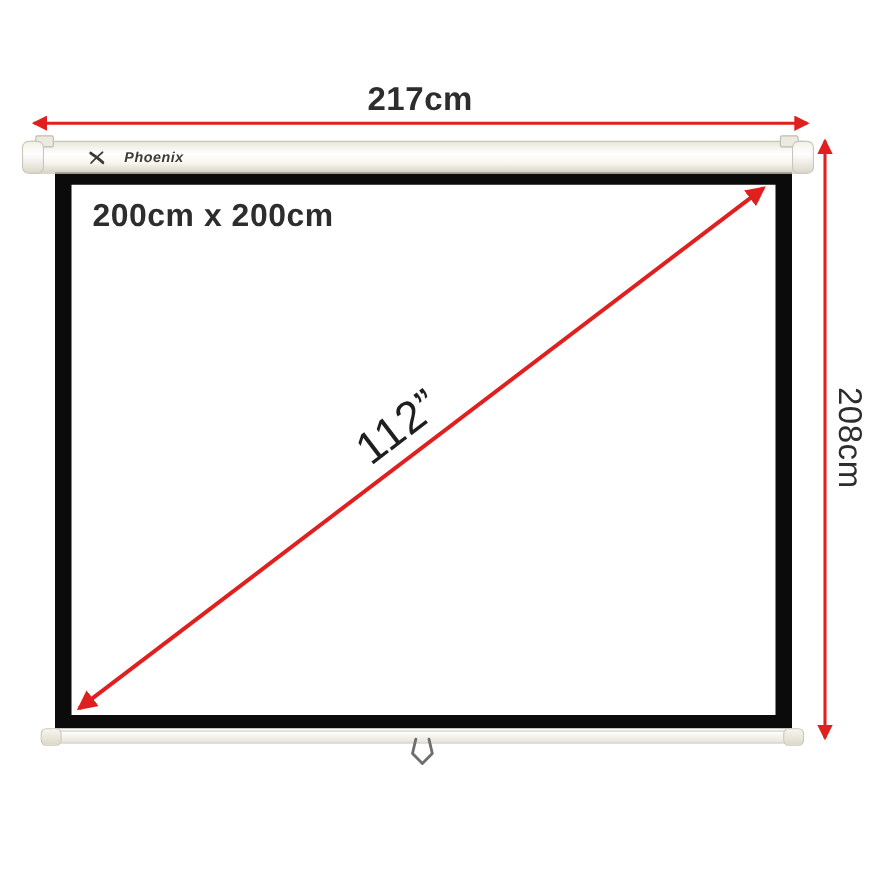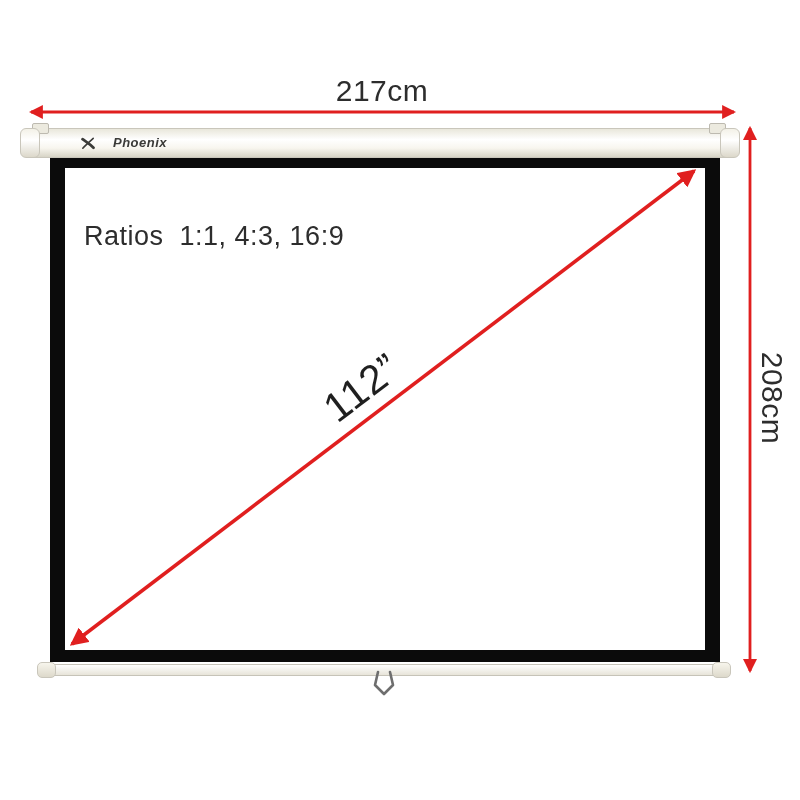--- a/index.html
+++ b/index.html
@@ -11,21 +11,21 @@
     --handle:#6e6e6e;
   }
   html,body{margin:0;padding:0;background:#ffffff;}
   .stage{
     position:relative;width:800px;height:800px;background:#ffffff;overflow:hidden;
     font-family:"Liberation Sans","DejaVu Sans",sans-serif;color:var(--text);
   }
   
   .dim-width-label{
     position:absolute;left:382px;top:74px;transform:translateX(-50%);
-    font-size:30px;font-weight:400;letter-spacing:0.5px;z-index:5;white-space:pre;
+    font-size:30px;font-weight:700;letter-spacing:0.5px;z-index:5;white-space:pre;
   }
   .dim-height-label{
     position:absolute;left:772px;top:398px;
     transform:translate(-50%,-50%) rotate(90deg);
     font-size:30px;font-weight:500;letter-spacing:0.5px;z-index:5;white-space:pre;
   }
   .diag-label{
     position:absolute;left:362px;top:388px;
     transform:translate(-50%,-50%) rotate(-37.3deg);
     font-size:41px;font-weight:500;letter-spacing:1px;color:#1f1f1f;z-index:5;white-space:pre;
@@ -119,21 +119,21 @@
     <div class="logo">
       <svg class="logo-x" width="14" height="14" viewBox="0 0 14 14">
         <path d="M1.5,3.2 C5,5.8 9,8.2 12.5,11.8" stroke-width="2.7"></path>
         <path d="M12.2,2.4 C8.6,5.6 5,8.6 1.8,12.2" stroke-width="1.6"></path>
       </svg>
       <span class="logo-text">Phoenix</span>
     </div>
   </div>
 
   <div class="frame">
-    <div class="screen-ratios">Ratios  1:1, 4:3, 16:9</div>
+    <div class="screen-size">200cm x 200cm</div>
   </div>
 
   <div class="diag-label">112”</div>
 
   <div class="dim-height-label">208cm</div>
 
   <div class="slat"></div>
   <div class="slat-cap left"></div>
   <div class="slat-cap right"></div>
 

